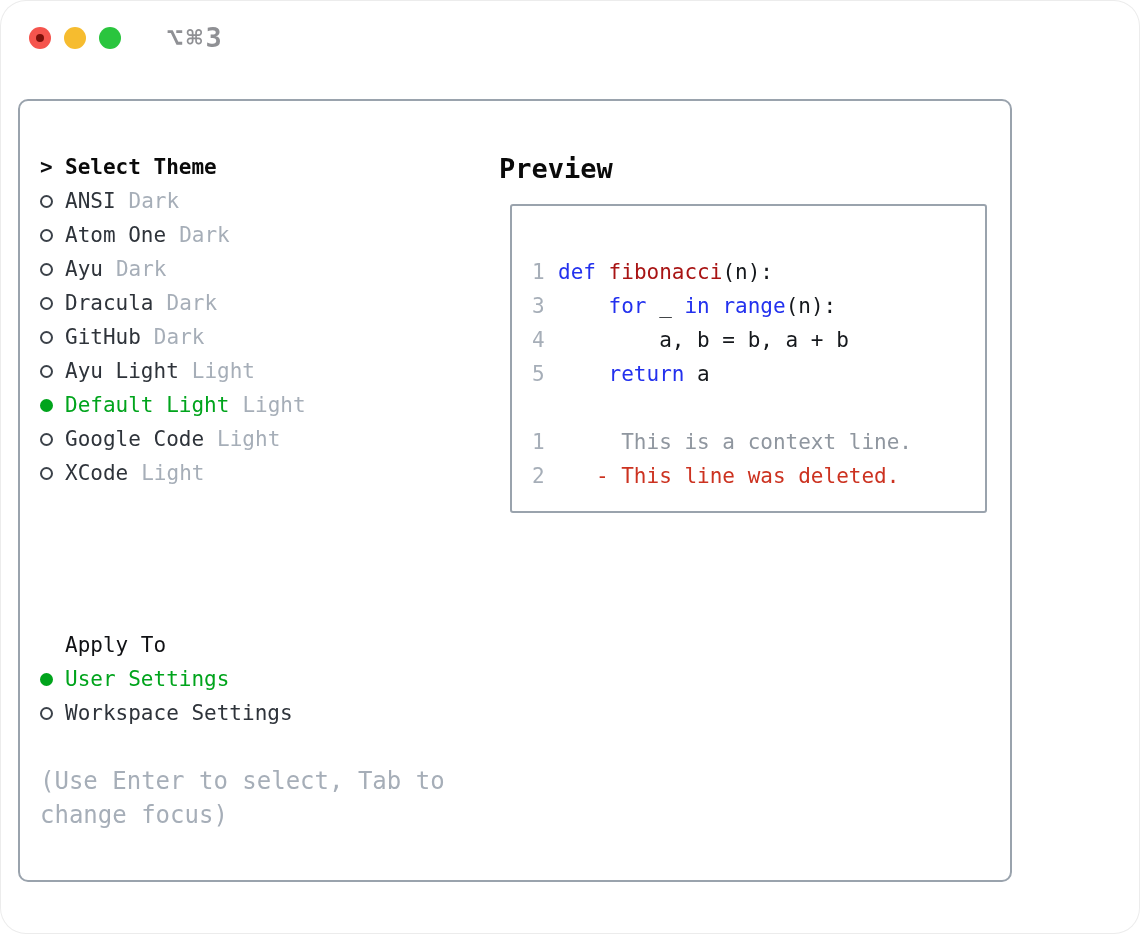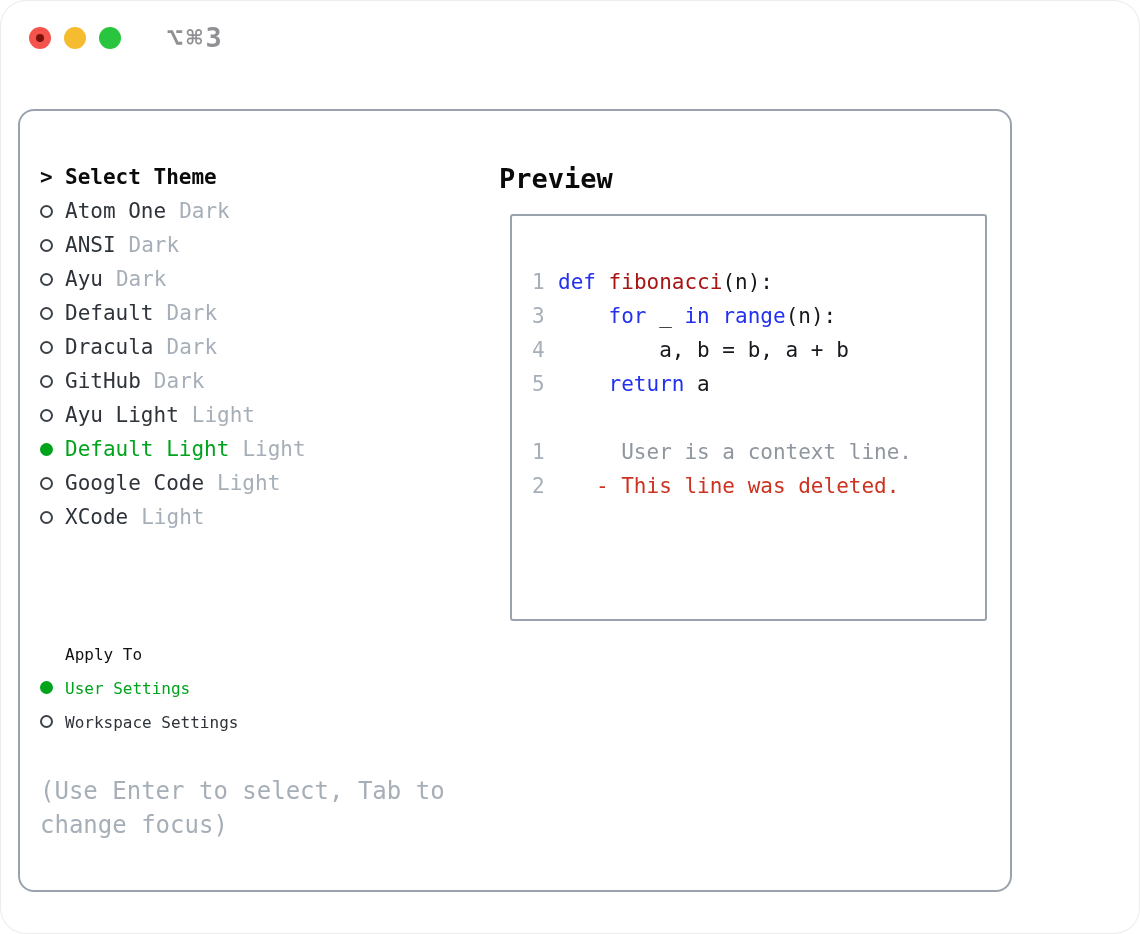--- a/index.html
+++ b/index.html
@@ -13,41 +13,41 @@
     border-radius:26px;overflow:hidden;box-shadow:0 0 0 1px #ececec inset;}
   
   .tl{position:absolute;top:27px;width:22px;height:22px;border-radius:50%;padding:0;border:none;cursor:default;}
   .tl-red{left:29px;background:var(--traffic_red);}
   .tl-yellow{left:64px;background:var(--traffic_yellow);}
   .tl-green{left:99px;background:var(--traffic_green);}
   .tl-dot{position:absolute;left:7px;top:7px;width:8px;height:8px;border-radius:50%;background:#7c100a;}
   .wtitle{position:absolute;left:167px;top:22px;font-size:27px;font-weight:bold;
     color:#8f9094;letter-spacing:3px;white-space:pre;}
   
-  .panel{position:absolute;left:18px;top:109px;width:994px;height:783px;box-sizing:border-box;
-    border:2px solid var(--border);border-radius:16px;background:#fff;}
+  .panel{position:absolute;left:18px;top:99px;width:994px;height:783px;box-sizing:border-box;
+    border:2px solid var(--border);border-radius:10px;background:#fff;}
   
   .menu{position:absolute;left:20px;top:49px;font-size:21px;line-height:34px;}
   .trow{height:34px;white-space:pre;}
   .cursor{display:inline-block;width:25px;font-weight:bold;color:#0e0f11;}
   .mtitle{font-weight:bold;color:#0a0a0a;}
   .radio{display:inline-block;box-sizing:border-box;width:13px;height:13px;
     border:2px solid #3c424a;border-radius:50%;margin-right:12px;}
   .radio.on{border-color:var(--green);background:var(--green);}
   .oname{color:#2e333a;}
   .oname.on{color:var(--green);}
   .osuf{color:var(--dim);margin-left:13px;}
-  .apply{position:absolute;left:20px;top:527px;font-size:16px;line-height:34px;}
+  .apply{position:absolute;left:20px;top:527px;font-size:21px;line-height:34px;}
   .sectitle{padding-left:25px;color:#101114;height:34px;}
   .hint{position:absolute;left:20px;top:663px;width:440px;font-size:24px;
     line-height:34px;color:var(--dim);}
   
   .ptitle{position:absolute;left:479px;top:51px;font-size:27px;line-height:34px;
     font-weight:bold;color:#0a0a0a;}
-  .pbox{position:absolute;left:490px;top:103px;width:477px;height:407px;box-sizing:border-box;
+  .pbox{position:absolute;left:490px;top:103px;width:477px;height:309px;box-sizing:border-box;
     border:2px solid var(--border);border-radius:3px;padding:49px 7px 0 20px;overflow:hidden;}
   .cl{height:34px;line-height:34px;font-size:21px;white-space:pre;}
   .ln{display:inline-block;width:26px;color:var(--dim);}
   .tk-p{color:#15181c;} .tk-kw{color:var(--kw);} .tk-fn{color:var(--fn);}
   .tk-ctx{color:var(--ctx);} .tk-del{color:var(--del);} .tk-add{color:var(--add);}
 </style>
 </head>
 <body>
 
 <div class="window">
@@ -57,24 +57,23 @@
   </button>
   <button class="tl tl-yellow"></button>
   <button class="tl tl-green"></button>
   <div class="wtitle">⌥⌘3</div>
 
   <div class="panel">
 
     <div class="menu">
       <div class="trow"><span class="cursor">&gt;</span><span class="mtitle">Select Theme</span></div>
       <div id="theme-items">
+          <div class="trow"><span class="radio"></span><span class="oname">ANSI</span><span class="osuf">Dark</span></div>
           <div class="trow"><span class="radio"></span><span class="oname">Atom One</span><span class="osuf">Dark</span></div>
-          <div class="trow"><span class="radio"></span><span class="oname">ANSI</span><span class="osuf">Dark</span></div>
           <div class="trow"><span class="radio"></span><span class="oname">Ayu</span><span class="osuf">Dark</span></div>
-          <div class="trow"><span class="radio"></span><span class="oname">Default</span><span class="osuf">Dark</span></div>
           <div class="trow"><span class="radio"></span><span class="oname">Dracula</span><span class="osuf">Dark</span></div>
           <div class="trow"><span class="radio"></span><span class="oname">GitHub</span><span class="osuf">Dark</span></div>
           <div class="trow"><span class="radio"></span><span class="oname">Ayu Light</span><span class="osuf">Light</span></div>
           <div class="trow"><span class="radio on"></span><span class="oname on">Default Light</span><span class="osuf">Light</span></div>
           <div class="trow"><span class="radio"></span><span class="oname">Google Code</span><span class="osuf">Light</span></div>
           <div class="trow"><span class="radio"></span><span class="oname">XCode</span><span class="osuf">Light</span></div>
         </div>
     </div>
 
     <div class="apply">
@@ -88,19 +87,19 @@
     <div class="hint">(Use Enter to select, Tab to change focus)</div>
 
     <div class="ptitle">Preview</div>
     <div class="pbox">
       <div id="code-lines">
           <div class="cl"><span class="ln">1</span><span class="tk-kw">def</span><span class="tk-p"> </span><span class="tk-fn">fibonacci</span><span class="tk-p">(n):</span></div>
           <div class="cl"><span class="ln">3</span><span class="tk-p">    </span><span class="tk-kw">for</span><span class="tk-p"> _ </span><span class="tk-kw">in</span><span class="tk-p"> </span><span class="tk-kw">range</span><span class="tk-p">(n):</span></div>
           <div class="cl"><span class="ln">4</span><span class="tk-p">        a, b = b, a + b</span></div>
           <div class="cl"><span class="ln">5</span><span class="tk-p">    </span><span class="tk-kw">return</span><span class="tk-p"> a</span></div>
           <div class="cl"><span class="ln"></span></div>
-          <div class="cl"><span class="ln">1</span><span class="tk-ctx">     User is a context line.</span></div>
+          <div class="cl"><span class="ln">1</span><span class="tk-ctx">     This is a context line.</span></div>
           <div class="cl"><span class="ln">2</span><span class="tk-del">   - This line was deleted.</span></div>
         </div>
     </div>
 
   </div>
 </div>
 
 </body></html>

